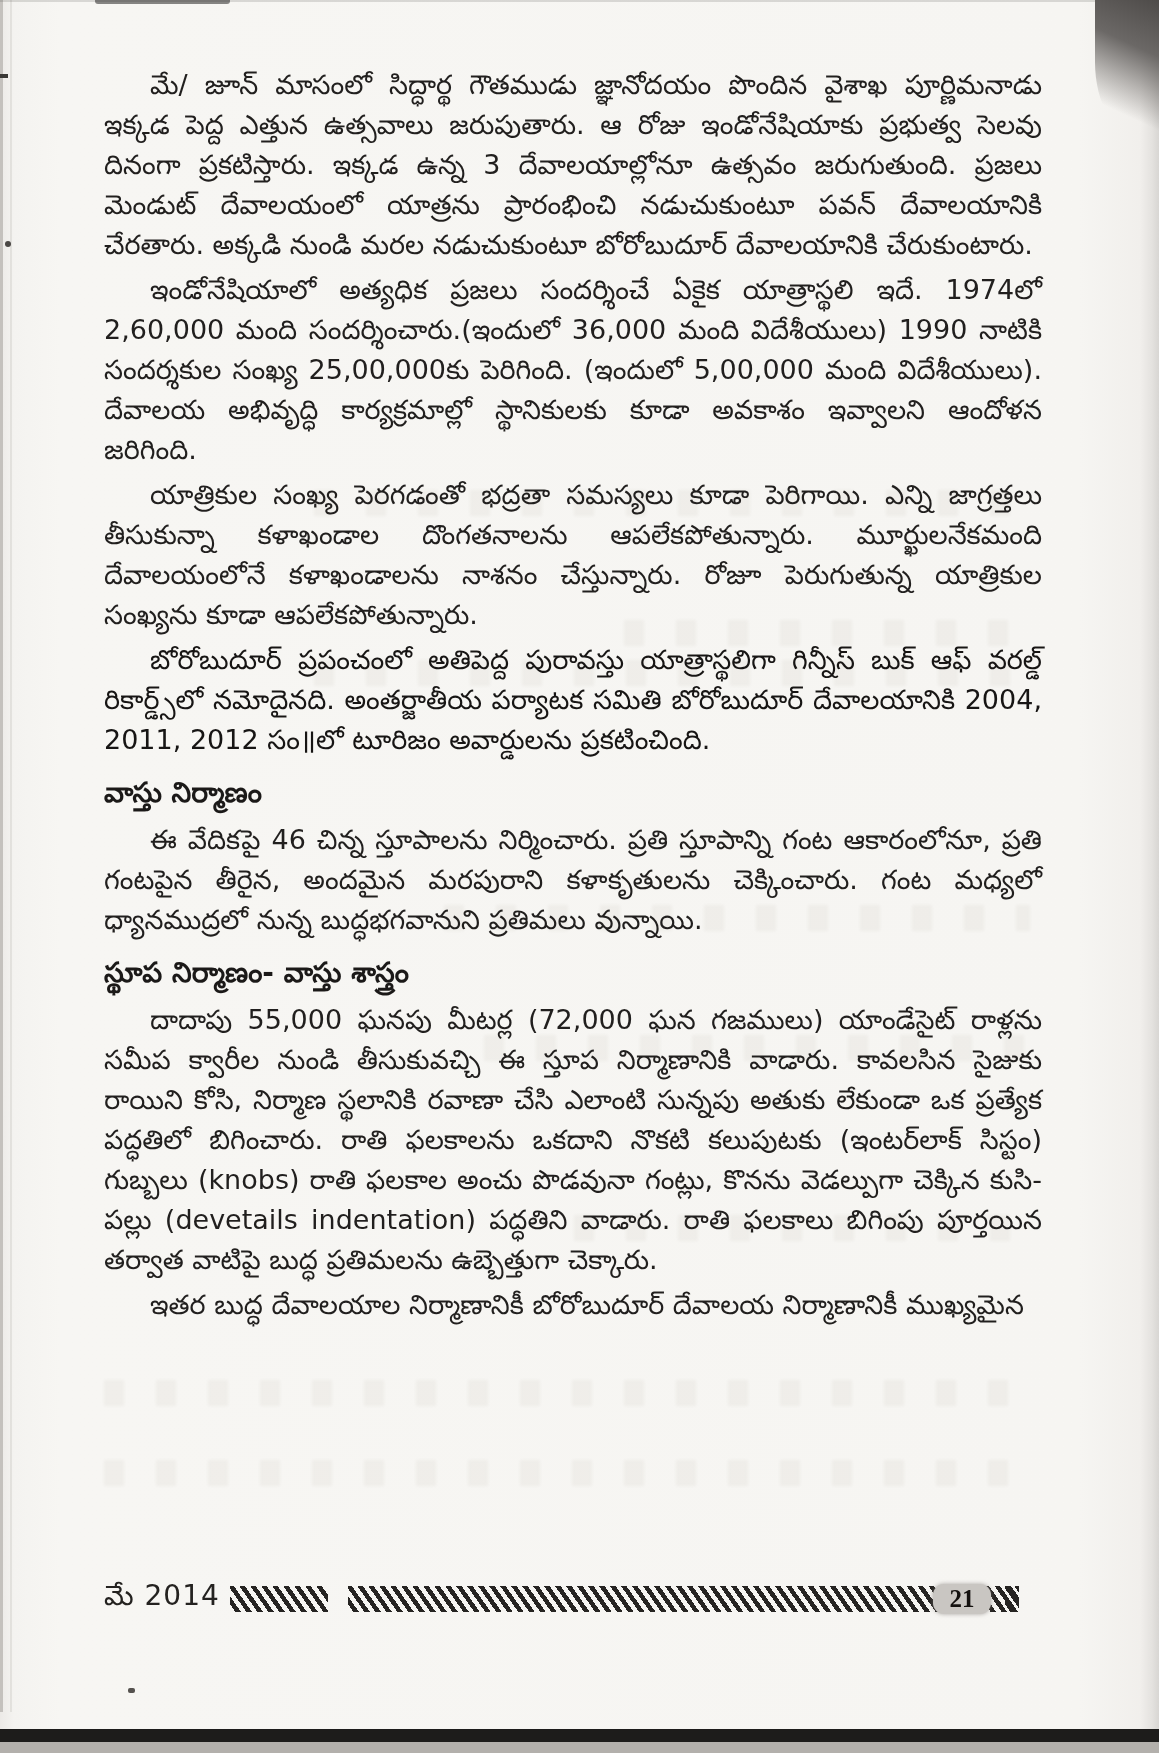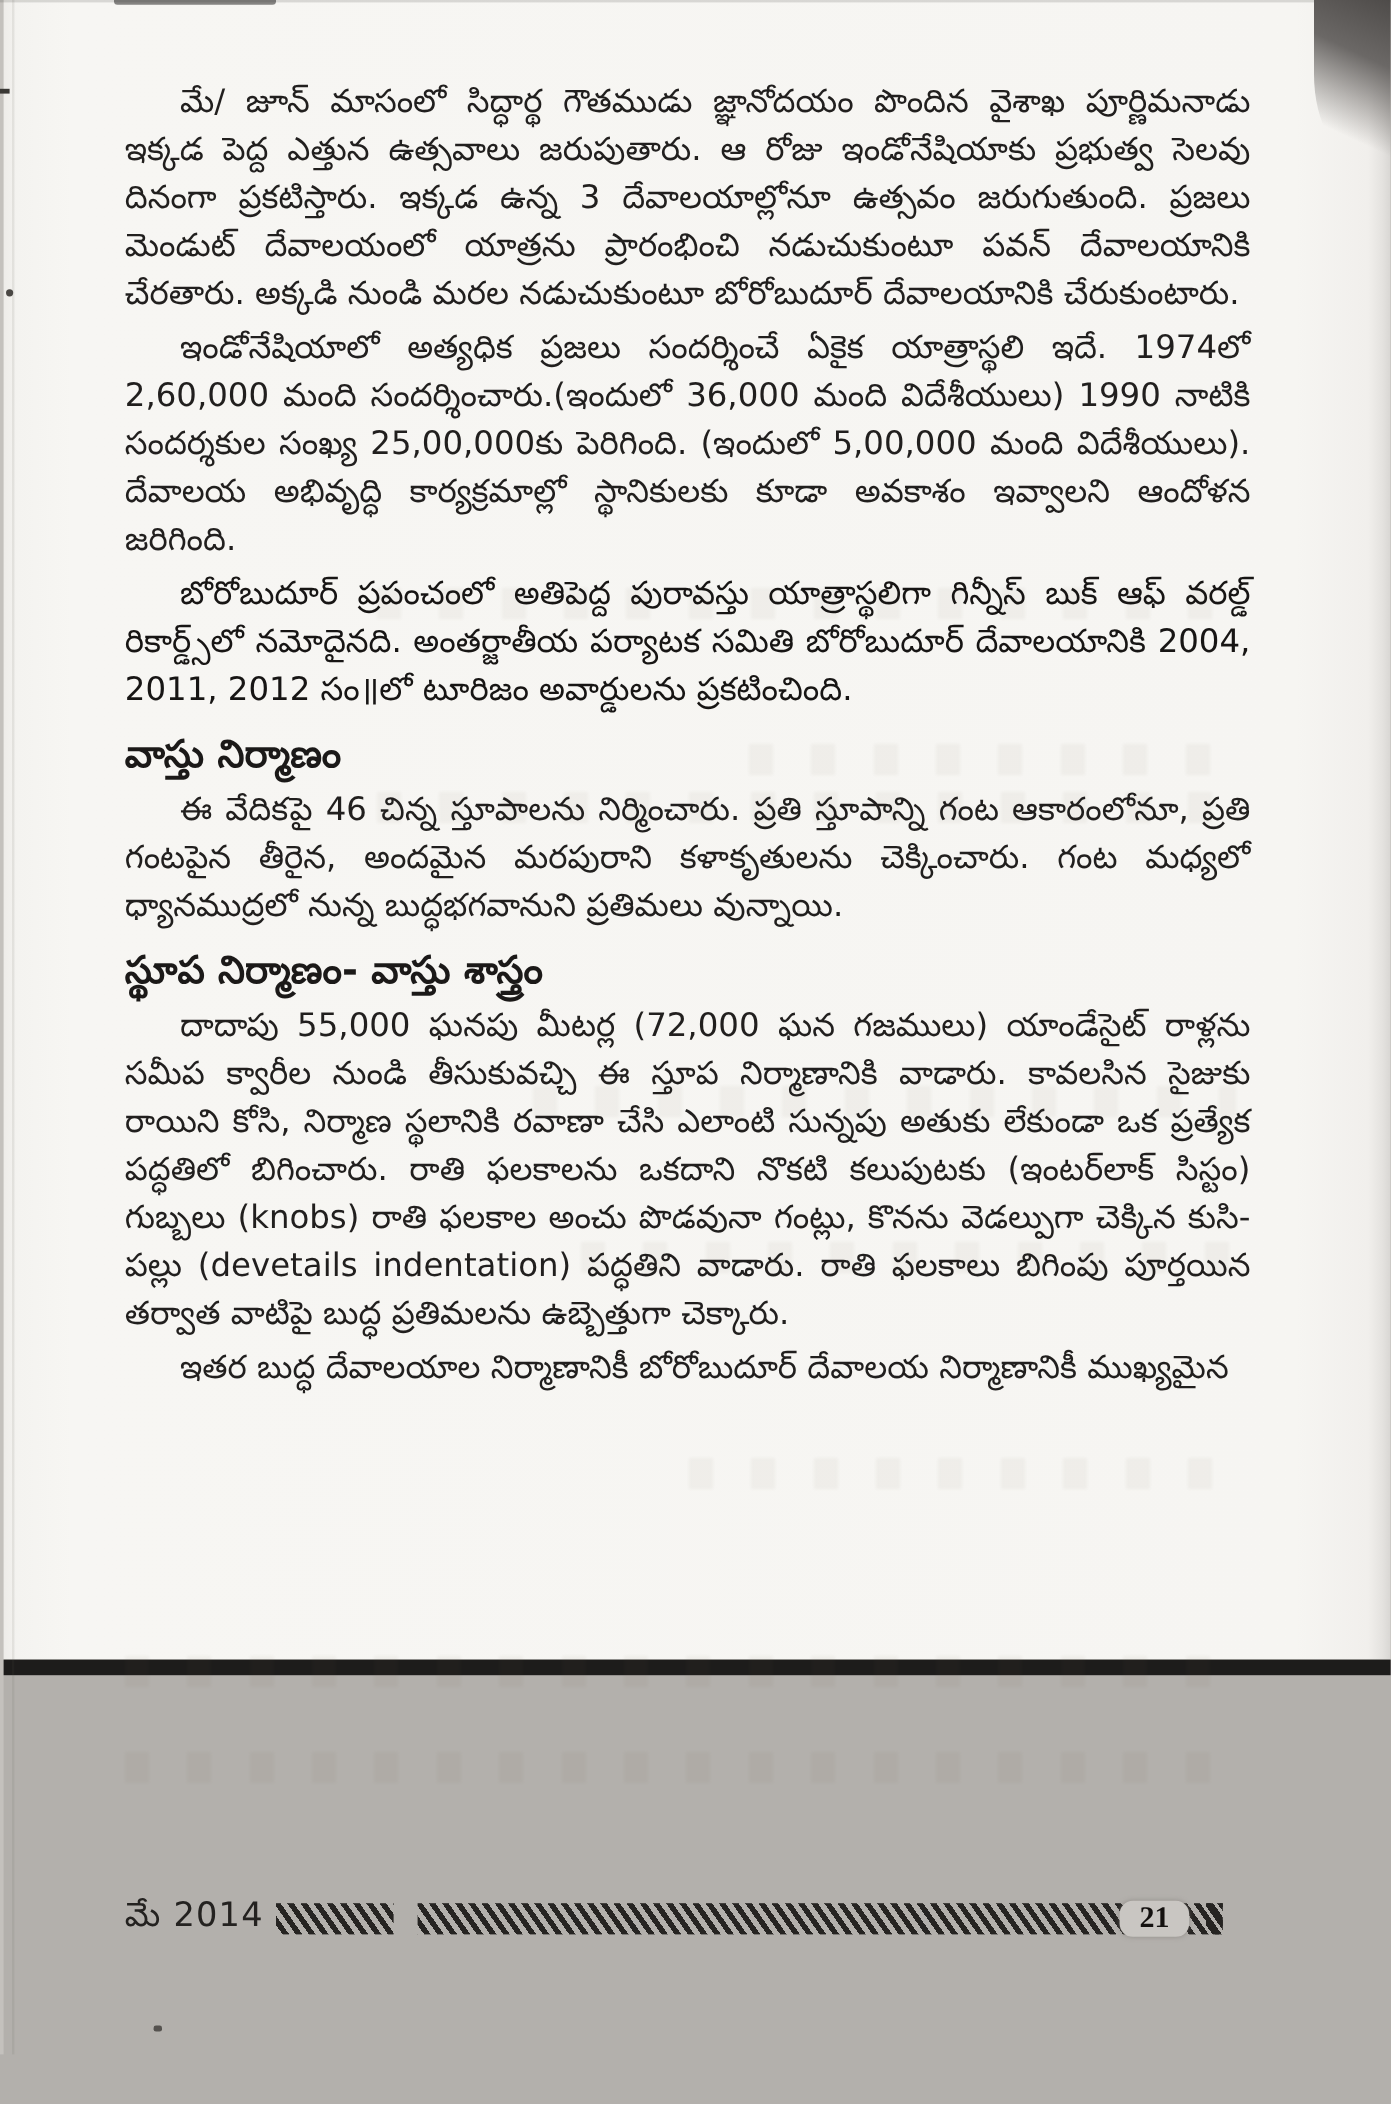--- a/index.html
+++ b/index.html
@@ -4,21 +4,21 @@
 <style>
   html,body{margin:0;padding:0;}
   body{
     width:1159px;height:1753px;
     background:#b3b0ac;
     font-family:"DejaVu Sans", sans-serif;
     position:relative;
     overflow:hidden;
   }
   .paper{
-    position:absolute;left:0;top:0;width:1159px;height:1396px;
+    position:absolute;left:0;top:0;width:1159px;height:1742px;
     background:linear-gradient(90deg,#eceae7 0px,#f4f3f0 14px,#f7f6f3 60px,#f6f5f2 1080px,#f1efec 1140px,#e4e2df 1152px,#d8d6d3 1159px);
     box-sizing:border-box;
     border-bottom:13px solid #1d1c1b;
   }
   
   .edge-left-line{position:absolute;left:0;top:0;width:3px;height:1712px;background:#c4c1bd;}
   .edge-left-crease{position:absolute;left:10px;top:0;width:2px;height:1712px;background:rgba(90,85,80,0.10);}
   .edge-top-line{position:absolute;left:0;top:0;width:1159px;height:2px;background:rgba(80,76,72,0.18);}
   .top-smudge{position:absolute;left:95px;top:0;width:135px;height:4px;background:rgba(40,38,36,0.55);border-radius:0 0 3px 3px;}
   .corner-shadow{
@@ -44,21 +44,21 @@
   .content{
     position:absolute;left:104px;top:60px;width:938px;
     color:#211f1e;
     font-size:27px;line-height:40px;
     text-align:justify;
   }
   .para{margin:5px 0;text-indent:46px;}
   .para.bold{font-weight:normal;color:#171514;}
   .para.pregap{margin-top:17px;}
   .heading{
-    margin:13px 0 7px 0;font-weight:bold;font-size:32px;color:#1b1918;
+    margin:13px 0 7px 0;font-weight:bold;font-size:28px;color:#1b1918;
     text-align:left;text-indent:0;
   }
   .footer{
     position:absolute;left:104px;top:1582px;width:915px;height:34px;
     display:flex;align-items:center;
     font-size:28px;color:#242220;font-weight:500;white-space:nowrap;
   }
   .footer .issue{letter-spacing:1px;}
   .hatch{
     height:26px;align-self:center;
@@ -89,20 +89,21 @@
   <div class="bleed b3"></div>
   <div class="bleed b4"></div>
   <div class="bleed b5"></div>
   <div class="bleed b6"></div>
   <div class="bleed b7"></div>
   <div class="bleed b8"></div>
 
   <div class="content">
     <p class="para">మే/ జూన్ మాసంలో సిద్ధార్థ గౌతముడు జ్ఞానోదయం పొందిన వైశాఖ పూర్ణిమనాడు ఇక్కడ పెద్ద ఎత్తున ఉత్సవాలు జరుపుతారు. ఆ రోజు ఇండోనేషియాకు ప్రభుత్వ సెలవు దినంగా ప్రకటిస్తారు. ఇక్కడ ఉన్న 3 దేవాలయాల్లోనూ ఉత్సవం జరుగుతుంది. ప్రజలు మెండుట్ దేవాలయంలో యాత్రను ప్రారంభించి నడుచుకుంటూ పవన్ దేవాలయానికి చేరతారు. అక్కడి నుండి మరల నడుచుకుంటూ బోరోబుదూర్ దేవాలయానికి చేరుకుంటారు.</p>
     <p class="para">ఇండోనేషియాలో అత్యధిక ప్రజలు సందర్శించే ఏకైక యాత్రాస్థలి ఇదే. 1974లో 2,60,000 మంది సందర్శించారు.(ఇందులో 36,000 మంది విదేశీయులు) 1990 నాటికి సందర్శకుల సంఖ్య 25,00,000కు పెరిగింది. (ఇందులో 5,00,000 మంది విదేశీయులు). దేవాలయ అభివృద్ధి కార్యక్రమాల్లో స్థానికులకు కూడా అవకాశం ఇవ్వాలని ఆందోళన జరిగింది.</p>
+    <p class="para">యాత్రికుల సంఖ్య పెరగడంతో భద్రతా సమస్యలు కూడా పెరిగాయి. ఎన్ని జాగ్రత్తలు తీసుకున్నా కళాఖండాల దొంగతనాలను ఆపలేకపోతున్నారు. మూర్ఖులనేకమంది దేవాలయంలోనే కళాఖండాలను నాశనం చేస్తున్నారు. రోజూ పెరుగుతున్న యాత్రికుల సంఖ్యను కూడా ఆపలేకపోతున్నారు.</p>
     <p class="para bold">బోరోబుదూర్ ప్రపంచంలో అతిపెద్ద పురావస్తు యాత్రాస్థలిగా గిన్నీస్ బుక్ ఆఫ్ వరల్డ్ రికార్డ్స్‌లో నమోదైనది. అంతర్జాతీయ పర్యాటక సమితి బోరోబుదూర్ దేవాలయానికి 2004, 2011, 2012 సం॥లో టూరిజం అవార్డులను ప్రకటించింది.</p>
     <h2 class="heading">వాస్తు నిర్మాణం</h2>
     <p class="para">ఈ వేదికపై 46 చిన్న స్తూపాలను నిర్మించారు. ప్రతి స్తూపాన్ని గంట ఆకారంలోనూ, ప్రతి గంటపైన తీరైన, అందమైన మరపురాని కళాకృతులను చెక్కించారు. గంట మధ్యలో ధ్యానముద్రలో నున్న బుద్ధభగవానుని ప్రతిమలు వున్నాయి.</p>
     <h2 class="heading">స్థూప నిర్మాణం- వాస్తు శాస్త్రం</h2>
     <p class="para">దాదాపు 55,000 ఘనపు మీటర్ల (72,000 ఘన గజములు) యాండేసైట్ రాళ్లను సమీప క్వారీల నుండి తీసుకువచ్చి ఈ స్తూప నిర్మాణానికి వాడారు. కావలసిన సైజుకు రాయిని కోసి, నిర్మాణ స్థలానికి రవాణా చేసి ఎలాంటి సున్నపు అతుకు లేకుండా ఒక ప్రత్యేక పద్ధతిలో బిగించారు. రాతి ఫలకాలను ఒకదాని నొకటి కలుపుటకు (ఇంటర్‌లాక్ సిస్టం) గుబ్బలు (knobs) రాతి ఫలకాల అంచు పొడవునా గంట్లు, కొనను వెడల్పుగా చెక్కిన కుసి-పల్లు (devetails indentation) పద్ధతిని వాడారు. రాతి ఫలకాలు బిగింపు పూర్తయిన తర్వాత వాటిపై బుద్ధ ప్రతిమలను ఉబ్బెత్తుగా చెక్కారు.</p>
     <p class="para">ఇతర బుద్ధ దేవాలయాల నిర్మాణానికీ బోరోబుదూర్ దేవాలయ నిర్మాణానికీ ముఖ్యమైన</p>
   </div>
 
   <div class="footer">
     <span class="issue">మే 2014</span>

